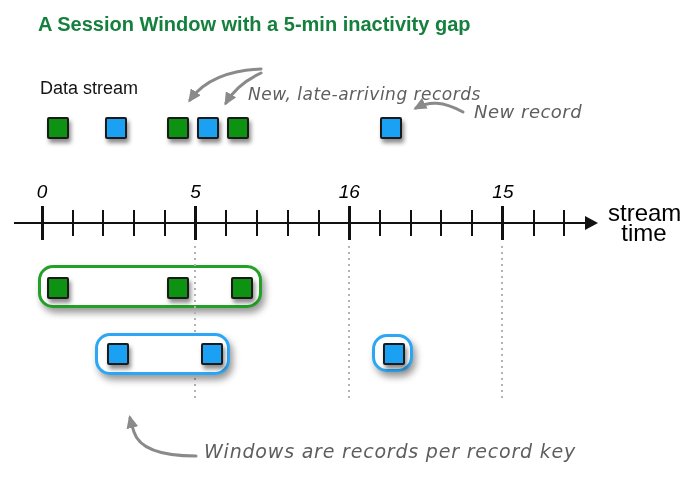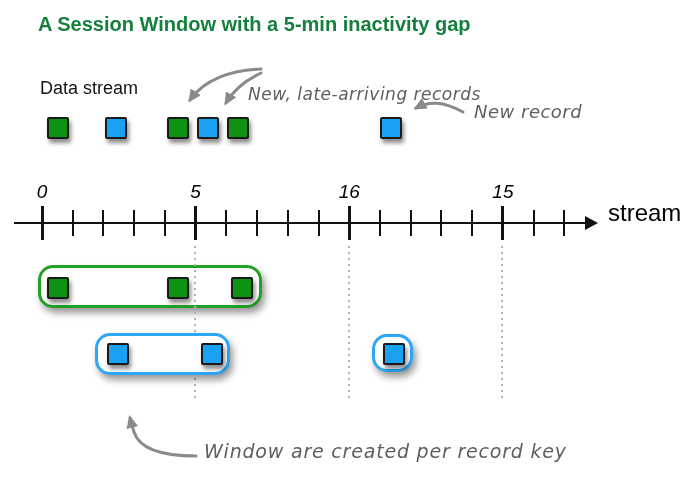--- a/index.html
+++ b/index.html
@@ -41,27 +41,28 @@
 <body>
 
 <div class="canvas" id="diagram">
 
   <div class="title">A Session Window with a 5-min inactivity gap</div>
 
   <div class="lbl-datarecords">Data stream</div>
 
   <div class="hand late">New, late-arriving records</div>
   <div class="hand newrec">New record</div>
-  <div class="hand note">Window are created per record key</div>
+  <div class="hand note">Windows are records per record key</div>
 
   <div class="axis-line"></div>
   <div class="axis-arrow"></div>
 
   <div class="streamtime">
     <div>stream</div>
+    <div>time</div>
   </div>
 
   <svg class="arrows" width="688" height="486" viewBox="0 0 688 486">
     <defs>
       <marker id="ah" markerUnits="userSpaceOnUse" markerWidth="14" markerHeight="12" refX="10" refY="6" orient="auto">
         <path class="ahead" d="M0,0 L13,6 L0,12 Z" fill="#8A8A8A"></path>
       </marker>
     </defs>
     <path class="arrow" d="M 261,69 C 230,70 204,80 190,100" fill="none" stroke="#8A8A8A" stroke-width="3" stroke-linecap="round" marker-end="url(#ah)"></path>
     <path class="arrow" d="M 261,73 C 246,80 233,91 226,103" fill="none" stroke="#8A8A8A" stroke-width="3" stroke-linecap="round" marker-end="url(#ah)"></path>

